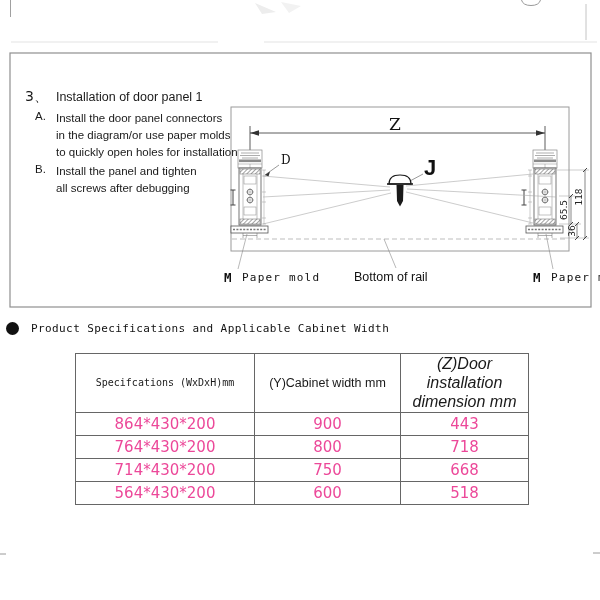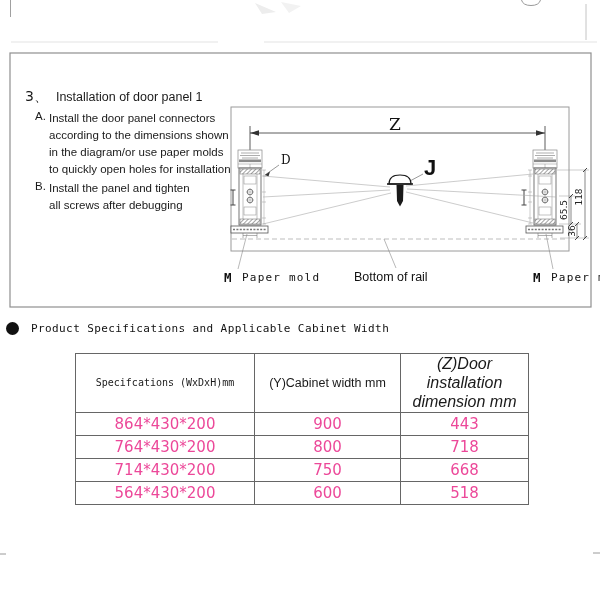--- a/index.html
+++ b/index.html
@@ -10,21 +10,21 @@
   .abs{position:absolute;}
   svg{position:absolute;left:0;top:0;}
 
   
   .instr{left:25px;top:88px;width:205px;}
   .instr-title{display:flex;align-items:baseline;margin-bottom:4px;}
   .instr-num{font-size:14px;font-family:"DejaVu Sans","Liberation Sans",sans-serif;margin-right:8px;}
   .instr-title-text{font-size:12.5px;}
   .step{display:flex;margin-top:2px;}
   .step-label{width:11px;font-size:11.5px;flex:0 0 auto;margin-left:10px;}
-  .step-lines{font-size:11.5px;line-height:17px;margin-left:3px;}
+  .step-lines{font-size:11.5px;line-height:17px;margin-left:10px;}
   .step-lines div{white-space:nowrap;}
 
   
   .spec-heading{left:6px;top:322px;display:flex;align-items:center;}
   .bullet{width:13px;height:13px;border-radius:50%;background:#111;flex:0 0 auto;}
   .spec-heading-text{
     margin-left:12px;font-family:"DejaVu Sans Mono","Liberation Mono",monospace;
     font-size:11px;letter-spacing:0.4px;white-space:nowrap;color:#111;
   }
 
@@ -227,21 +227,20 @@
 
 <div class="abs instr">
   <div class="instr-title">
     <span class="instr-num">3、</span>
     <span class="instr-title-text">Installation of door panel 1</span>
   </div>
   <div class="step">
     <span class="step-label">A.</span>
     <div class="step-lines">
       <div>Install the door panel connectors</div>
-      <div>according to the dimensions shown</div>
       <div>in the diagram/or use paper molds</div>
       <div>to quickly open holes for installation</div>
     </div>
   </div>
   <div class="step">
     <span class="step-label">B.</span>
     <div class="step-lines">
       <div>Install the panel and tighten</div>
       <div>all screws after debugging</div>
     </div>

